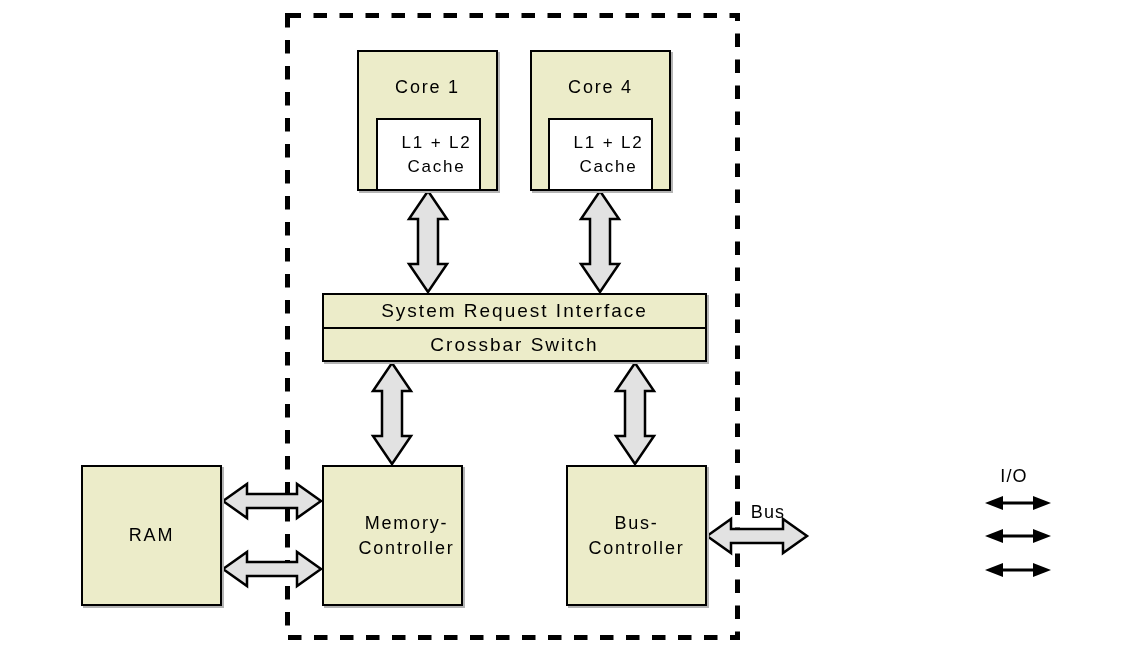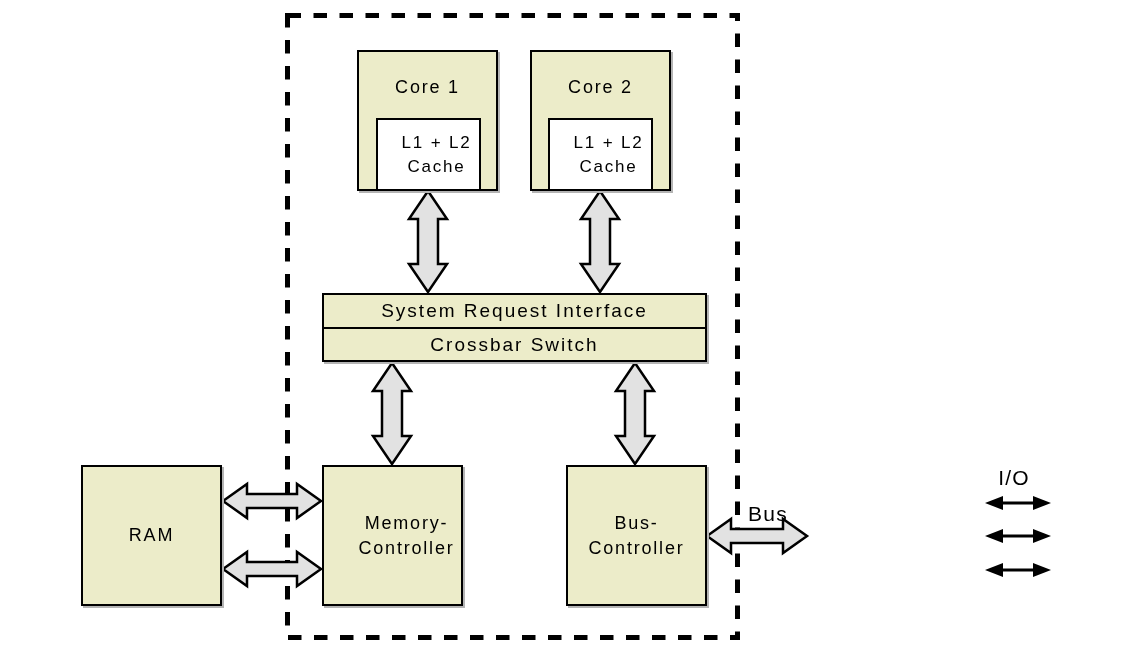--- a/index.html
+++ b/index.html
@@ -22,21 +22,21 @@
     text-align:center; font-size:18px; letter-spacing:1.8px; z-index:2;
   }
   .box-core{ align-items:flex-start; padding-top:25px; }
   .box-cache{
     background:var(--cache-fill); flex-direction:column;
     font-size:17px; line-height:24px; z-index:3; box-shadow:none;padding-left:16px;
   }
   .box-bar{ font-size:19px; letter-spacing:2px; }
   .two-line{ flex-direction:column; line-height:25px; }
   .float-label{
-    position:absolute; font-size:21px; letter-spacing:1.2px;
+    position:absolute; font-size:18px; letter-spacing:1.2px;
     text-align:center; z-index:4; background:transparent;
   }
   svg{ position:absolute; left:0; top:0; z-index:1; }
   .block-arrow{ fill:var(--arrow-fill); stroke:var(--arrow-border); stroke-width:2.5; stroke-linejoin:miter; }
   .thin-line{ stroke:var(--arrow-border); stroke-width:3; }
   .thin-head{ fill:var(--arrow-border); stroke:none; }
   .cpu-dash{ fill:none; stroke:var(--dashed-border); stroke-width:5; stroke-dasharray:13.5 12.5; }
 </style>
 </head>
 <body>
@@ -71,21 +71,21 @@
       <line class="thin-line" x1="1000" y1="570" x2="1036" y2="570"></line>
       <polygon class="thin-head" points="985,570 1003,563 1003,577"></polygon>
       <polygon class="thin-head" points="1051,570 1033,563 1033,577"></polygon>
     </g>
   </svg>
 
   <div class="box box-core" style="left:357px;top:50px;width:141px;height:141px;">
     <span>Core 1</span>
   </div>
   <div class="box box-core" style="left:530px;top:50px;width:141px;height:141px;">
-    <span>Core 2</span>
+    <span>Core 4</span>
   </div>
 
   <div class="box box-cache" style="left:376px;top:118px;width:105px;height:73px;">
     <span>L1 + L2</span>
     <span>Cache</span>
   </div>
   <div class="box box-cache" style="left:548px;top:118px;width:105px;height:73px;">
     <span>L1 + L2</span>
     <span>Cache</span>
   </div>

